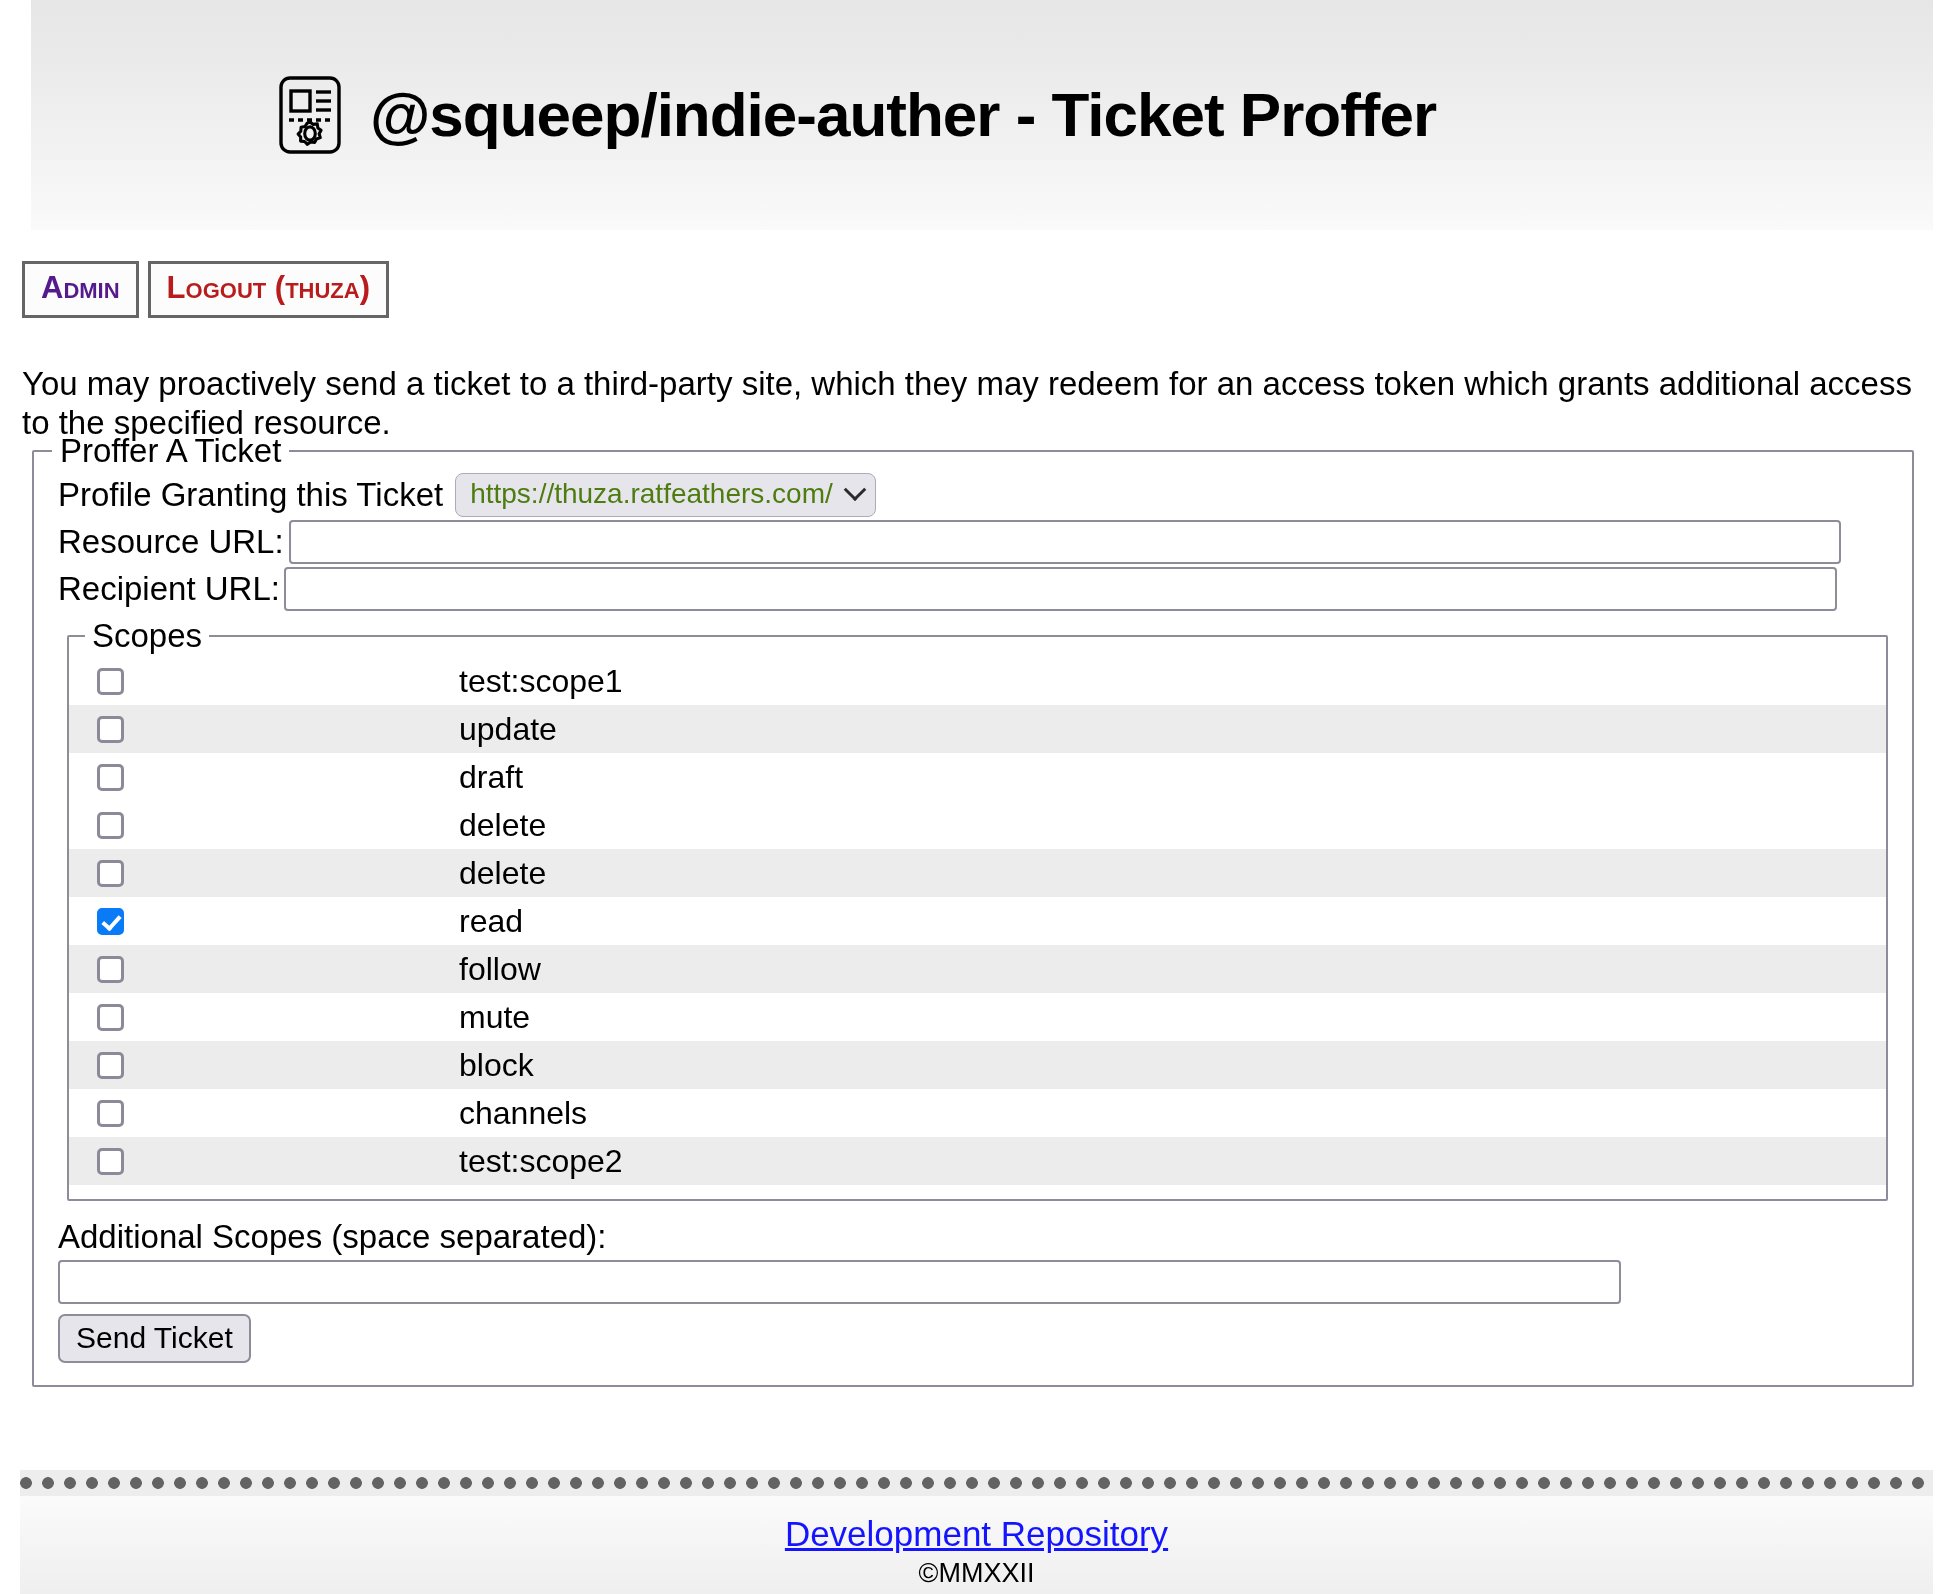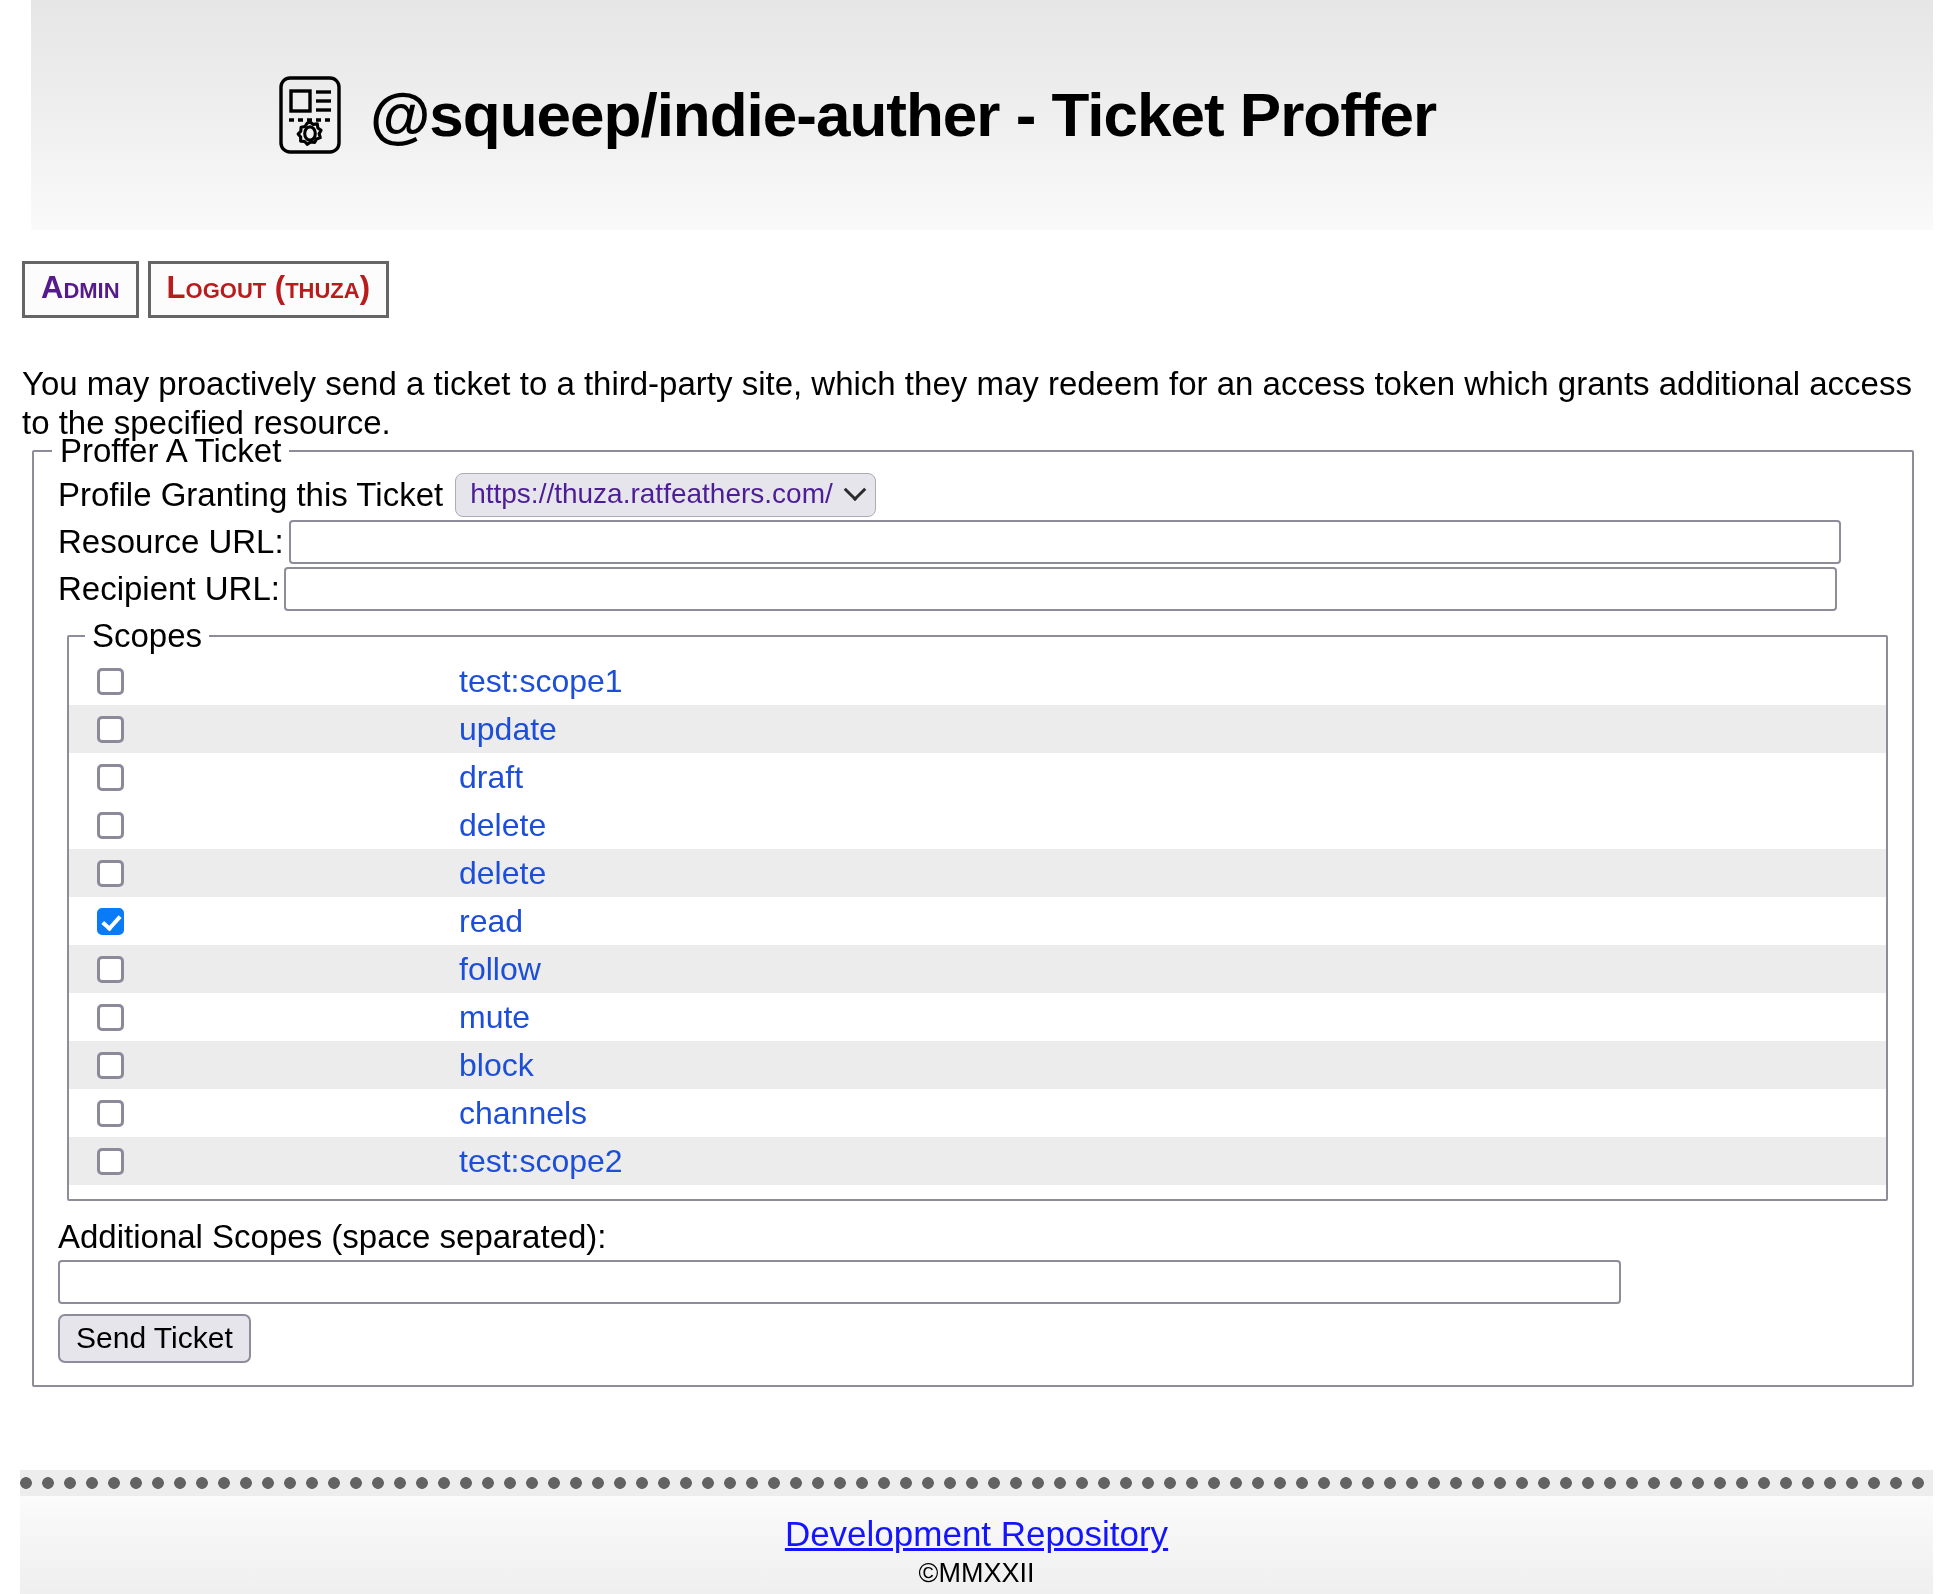--- a/index.html
+++ b/index.html
@@ -114,21 +114,21 @@
     border: 1px solid #aeaab8;
     border-radius: 8px;
     padding: 5px 12px 6px 14px;
     font-size: 28px;
     font-family: "Liberation Sans", sans-serif;
     display: flex;
     align-items: center;
     gap: 14px;
     cursor: pointer;
     line-height: 1.1;
-    color: #4c1d95;
+    color: #4d7c0f;
   }
   .chev {
     display: inline-block;
     width: 16px; height: 16px;
     border-right: 3px solid #2b2b2b;
     border-bottom: 3px solid #2b2b2b;
     transform: rotate(45deg) translate(-3px,-3px);
   }
 
   .text-input {
@@ -166,21 +166,21 @@
   .scope-row.odd { background: #ececec; }
   .scope-cell-check {
     width: 390px;
     padding: 0 0 0 28px;
     vertical-align: middle;
   }
   .scope-cell-label {
     font-size: 32px;
     line-height: 1;
     vertical-align: middle;
-    color: #1d4ed8;
+    color: #000000;
     padding: 0;
   }
   .cbox {
     width: 27px; height: 27px;
     border: 3px solid #8c8a99;
     border-radius: 5px;
     background: #fff;
     display: inline-block;
     vertical-align: middle;
     position: relative;

